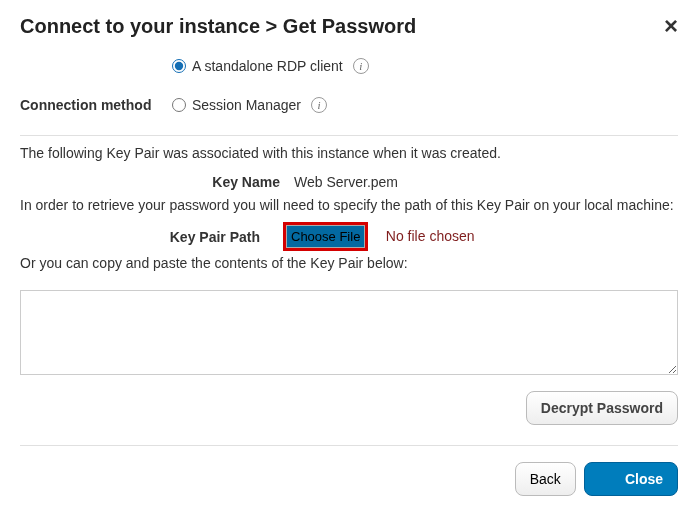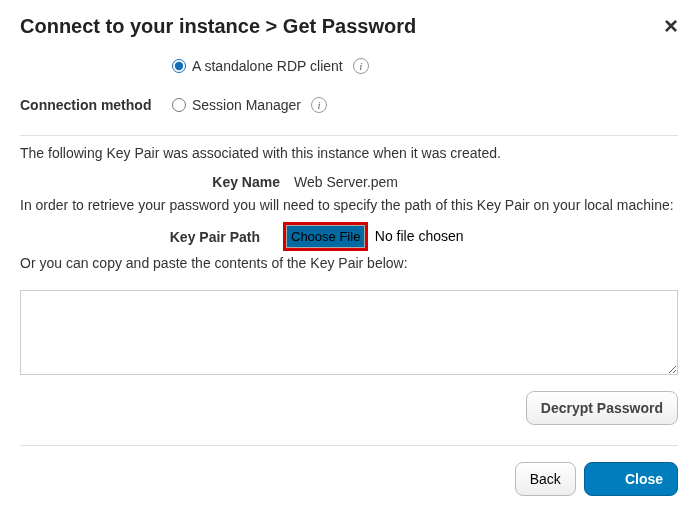--- a/index.html
+++ b/index.html
@@ -98,22 +98,22 @@
       background: #0369a1;
       padding: 3px 4px;
       font-size: 13px;
       cursor: pointer;
       outline: 3px solid #d40000;
       outline-offset: 0;
       margin-left: 12px;
     }
     .no-file {
       font-size: 14px;
-      color: #000000;
-      margin-left: 5px;
+      color: #7f1d1d;
+      margin-left: 16px;
     }
     .textarea {
       width: 100%;
       height: 85px;
       border: 1px solid #ccc;
       resize: both;
       font-size: 13px;
       padding: 4px;
       margin-top: 6px;
     }

